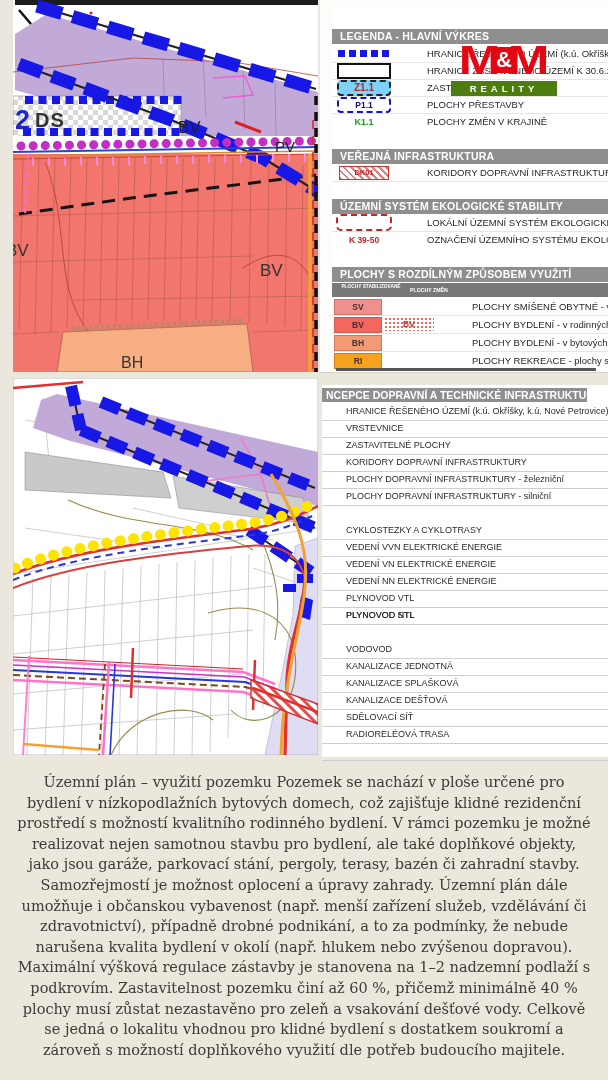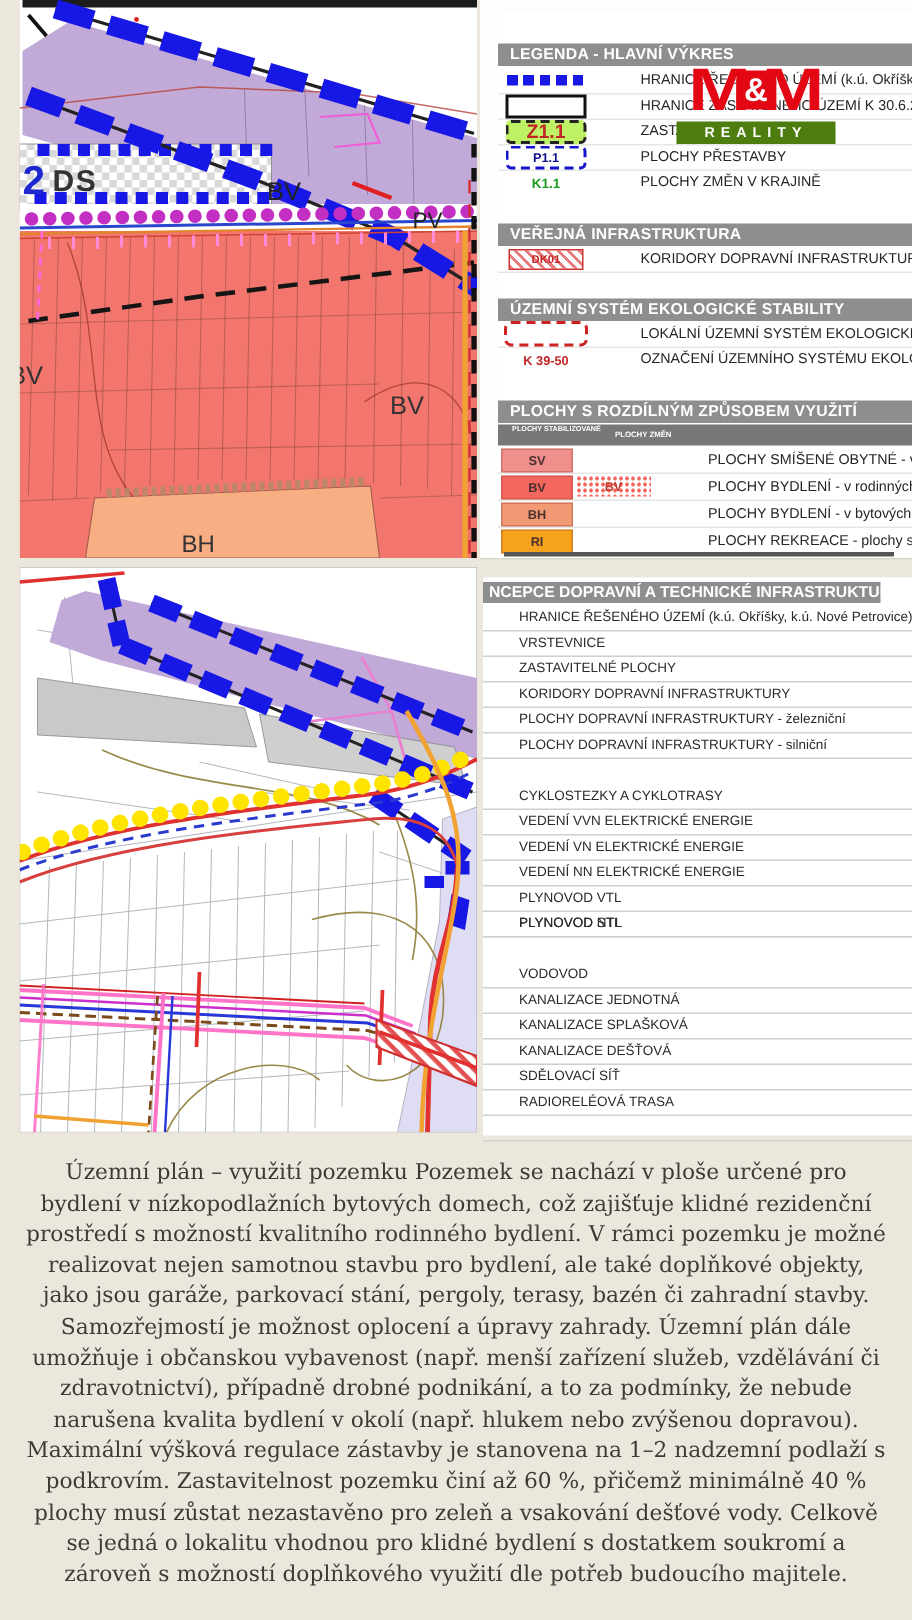--- a/index.html
+++ b/index.html
@@ -18,22 +18,22 @@
 
   .sec-head{position:absolute;left:0;height:15px;background:#8e8e8e;color:#ffffff;
             font-size:10.5px;font-weight:bold;line-height:15px;padding-left:8px;white-space:nowrap;overflow:hidden;letter-spacing:.2px;}
 
   .l1row{position:absolute;left:0;width:276px;height:16px;border-bottom:1px solid #e6e6e6;}
   .l1row .lbl{position:absolute;left:95px;top:2px;font-size:9.5px;color:#262626;white-space:nowrap;}
   .sym{position:absolute;left:4px;top:1px;width:56px;height:13px;display:flex;align-items:center;justify-content:center;}
 
   .sym-bluedash{width:52px;height:7px;background:repeating-linear-gradient(90deg,#1717e6 0 7px,#ffffff 7px 11px);}
   .sym-blackrect{width:50px;height:12px;border:2.5px solid #111;background:#fff;}
-  .sym-z11{width:50px;height:12px;border:2px dashed #222;border-radius:4px;background:#bef264;
-           color:#c22525;font-size:13px;font-weight:bold;text-align:center;line-height:12px;}
+  .sym-z11{width:50px;height:12px;border:2px dashed #222;border-radius:4px;background:#7dd3fc;
+           color:#c22525;font-size:10px;font-weight:bold;text-align:center;line-height:12px;}
   .sym-p11{width:50px;height:12px;border:2.5px dashed #1414cc;border-radius:4px;background:#fff;
            color:#101088;font-size:8.5px;font-weight:bold;text-align:center;line-height:12px;}
   .sym-k11{color:#1a9a1a;font-size:9px;font-weight:bold;}
   .sym-dk01{width:48px;height:12px;border:1.5px solid #cc3333;color:#c22525;font-size:7.5px;font-weight:bold;
             text-align:center;line-height:12px;
             background:repeating-linear-gradient(45deg,rgba(224,80,80,.75) 0 2px,#fff 2px 5px);}
   .sym-uses{width:52px;height:13px;border:2.5px dashed #cc2222;border-radius:5px;background:#fff;}
   .sym-k3950{color:#c22525;font-size:8.5px;font-weight:bold;}
 
   .subbar{position:absolute;left:0;width:276px;height:14px;background:#787878;color:#fff;}

